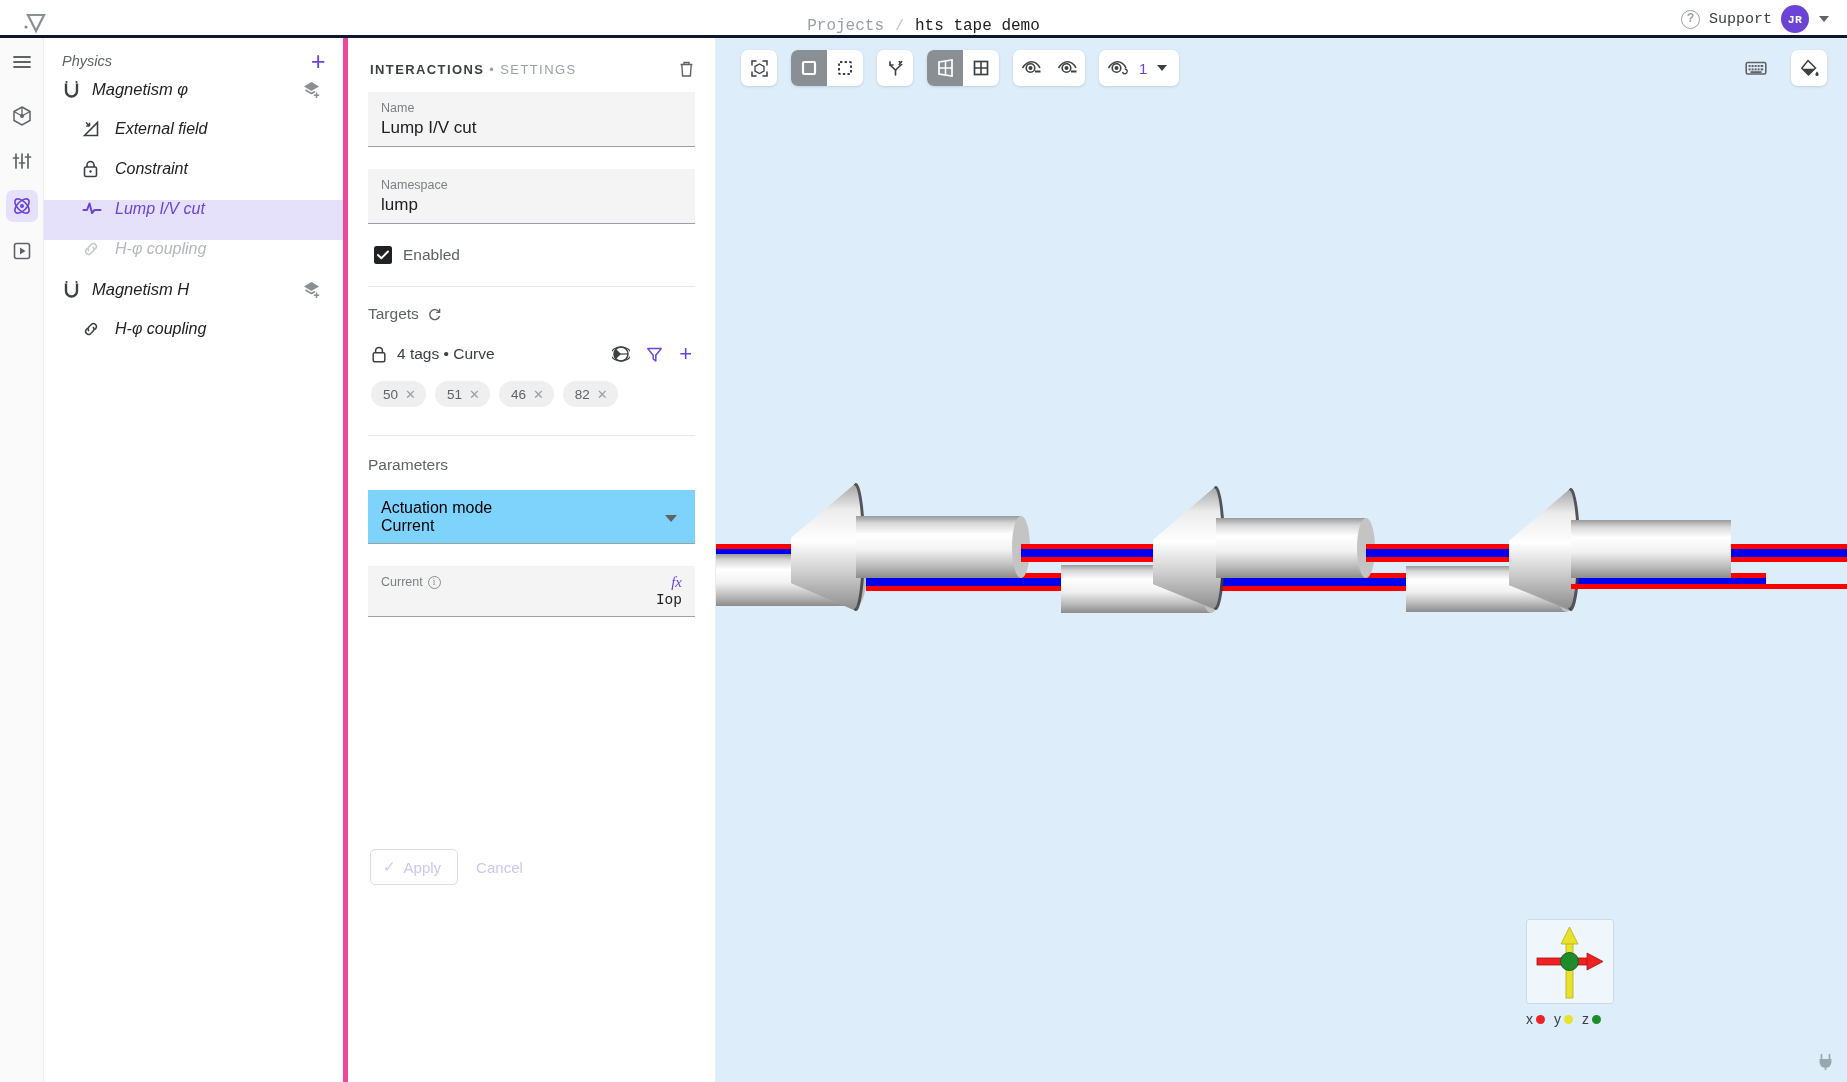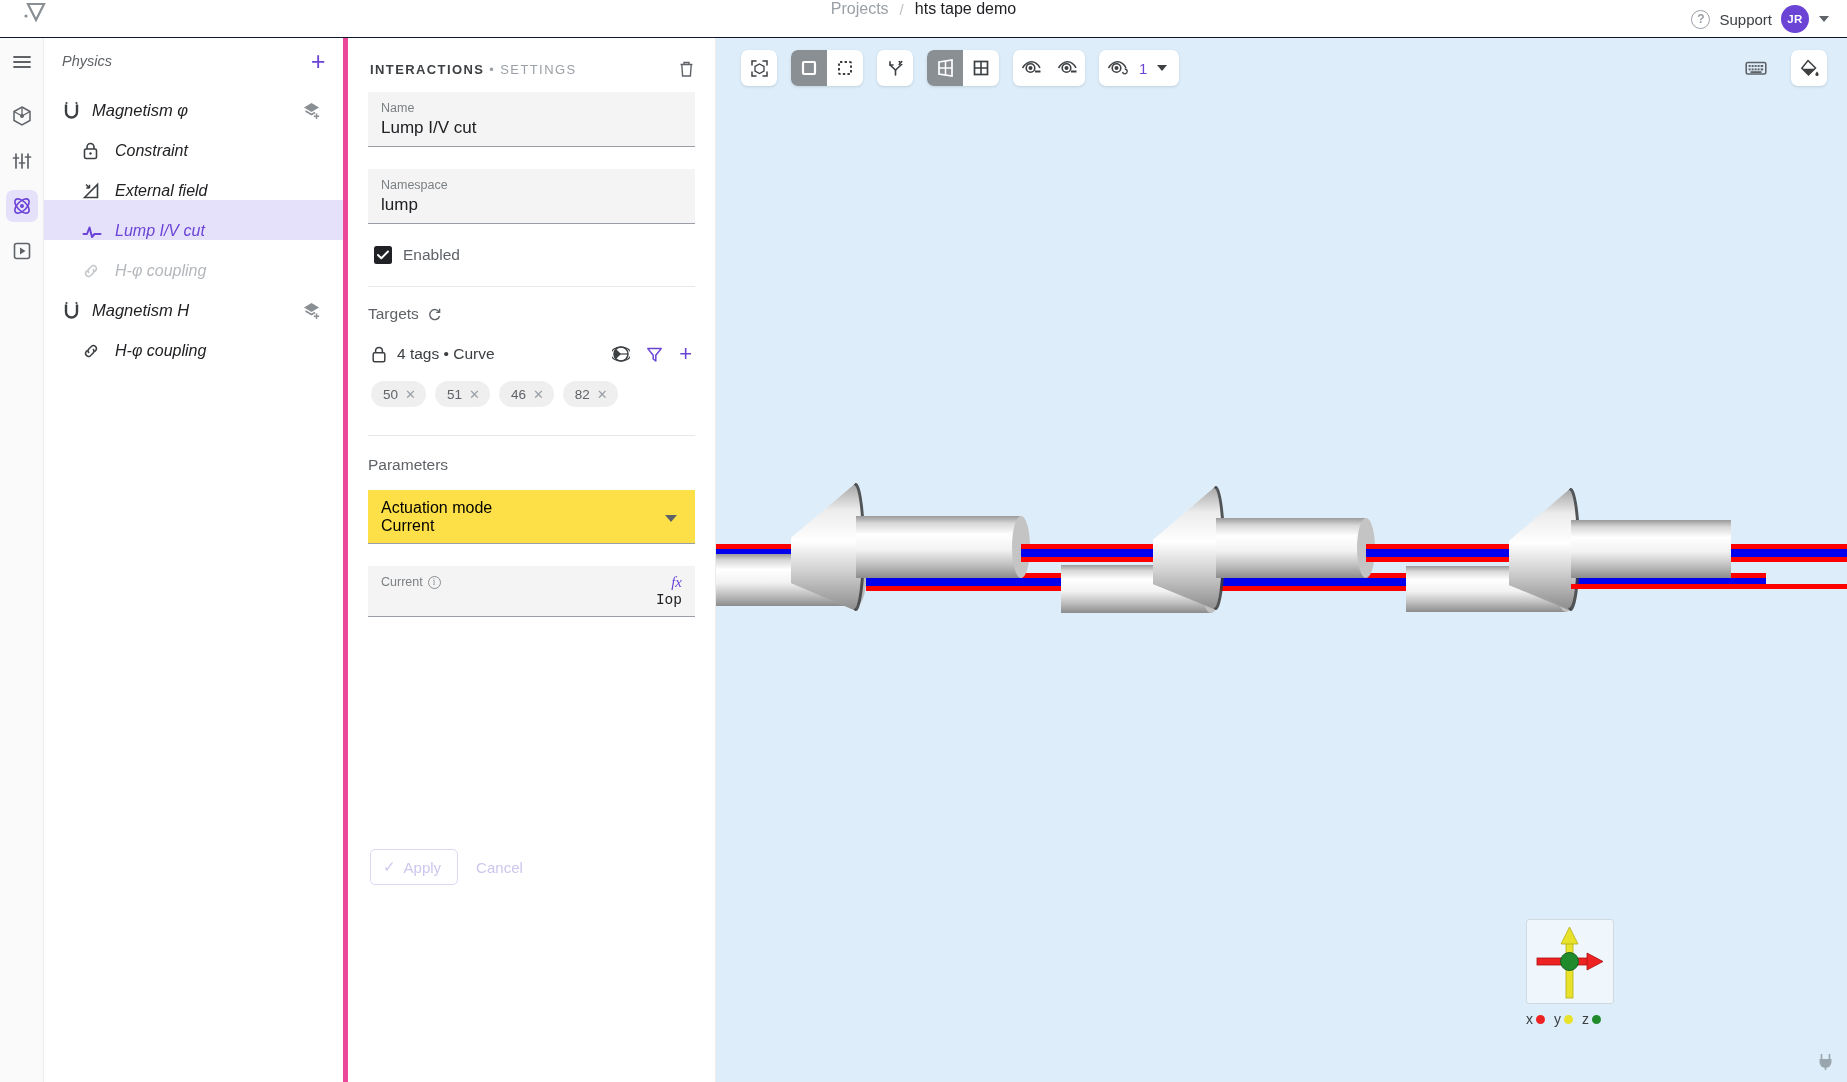--- a/index.html
+++ b/index.html
@@ -8,24 +8,25 @@
     font-family: "Liberation Sans", sans-serif;
     background: #ffffff;
     overflow: hidden;
   }
   .app { width: 1847px; height: 1082px; display: flex; flex-direction: column; }
 
   
   .topbar {
     height: 38px; min-height: 38px;
     background: #ffffff;
-    display: flex; align-items: flex-start;
+    display: flex; align-items: flex-end;
     position: relative;
-    border-bottom: 1px solid #0f172a;
+    border-bottom: 3px solid #0f172a;
     z-index: 20;
+    font-family: Liberation Mono, monospace;
   }
   .brand { width: 72px; display: flex; align-items: center; justify-content: center; }
   .brand svg { display: block; }
   .breadcrumb {
     position: absolute; left: 50%; transform: translateX(-50%);
     display: flex; align-items: center; gap: 11px;
     font-size: 16px;
   }
   .bc-projects { color: #9aa0a6; }
   .bc-sep { color: #bdc1c6; font-size: 15px; }
@@ -72,21 +73,21 @@
     padding-top: 10px;
     font-style: italic;
   }
   .tree-head {
     display: flex; align-items: center; justify-content: space-between;
     padding: 4px 18px 10px 18px;
   }
   .tree-title { font-size: 14.5px; color: #5f6368; }
   .plus-btn { color: #6b44d6; font-size: 25px; line-height: 18px; cursor: pointer; font-weight: 300;}
   .grp-row, .child-row {
-    display: flex; align-items: flex-end; height: 40px;
+    display: flex; align-items: flex-start; height: 40px;
     padding-left: 18px; cursor: pointer; position: relative;
   }
   .grp-row .ico { width: 30px; display:flex; align-items:center; color:#3c4043;}
   .grp-row .label { font-size: 16.5px; color: #202124; }
   .grp-row .layer-add { position: absolute; right: 22px; color:#8a8f94; display:flex;}
   .child-row { padding-left: 38px; }
   .child-row .ico { width: 33px; display:flex; align-items:center; color:#3c4043;}
   .child-row .label { font-size: 16px; color: #202124; }
   .child-row.selected { background: #e6e1fb; }
   .child-row.selected .label { color: #6b44d6; }
@@ -145,21 +146,21 @@
   .tag {
     background: #efeff0; border-radius: 13px; height: 26px;
     display: flex; align-items: center; gap: 7px; padding: 0 10px 0 12px;
     font-size: 13.5px; color: #5f6368;
   }
   .tag .x { color: #9aa0a6; cursor: pointer; font-size: 13px; }
 
   .divider2 { height: 1px; background: #e8e8e8; margin: 6px 0 20px 0; }
 
   .select-field {
-    background: #fde047; border-bottom: 1.5px solid #9aa0a6;
+    background: #7dd3fc; border-bottom: 1.5px solid #9aa0a6;
     padding: 9px 13px 8px 13px; margin-bottom: 22px;
     position: relative; cursor: pointer;
   }
   .select-caret {
     position: absolute; right: 18px; top: 25px;
     width: 0; height: 0; border-left: 6px solid transparent;
     border-right: 6px solid transparent; border-top: 7px solid #5f6368;
   }
   .fx { position: absolute; right: 13px; top: 8px; color: #6b44d6; font-style: italic;
         font-family: "Liberation Serif", serif; font-size: 15px; cursor: pointer;}
@@ -308,37 +309,37 @@
           <svg width="19" height="19" viewBox="0 0 19 19">
             <path d="M9.5 2 L17 6.5 L9.5 11 L2 6.5 Z" fill="currentColor"></path>
             <path d="M3.5 10 L9.5 13.5 L13 11.5" fill="none" stroke="currentColor" stroke-width="1.6"></path>
             <path d="M14.5 12.5 L14.5 18 M11.8 15.2 L17.2 15.2" stroke="currentColor" stroke-width="1.5"></path>
           </svg>
         </span>
       </div>
 
       <div class="child-row">
         <span class="ico">
+          <svg width="18" height="18" viewBox="0 0 18 18">
+            <path d="M2.5 15.5 L15.5 2.5 L15.5 15.5 Z" fill="none" stroke="currentColor" stroke-width="1.6"></path>
+            <path d="M4 2.5 L7.5 6 M7.5 6 L7.5 2.8 M7.5 6 L4.3 6" fill="none" stroke="currentColor" stroke-width="1.5"></path>
+          </svg>
+        </span>
+        <span class="label">External field</span>
+      </div>
+
+      <div class="child-row">
+        <span class="ico">
           <svg width="17" height="18" viewBox="0 0 17 18">
             <rect x="2.5" y="7" width="12" height="9.5" rx="1.6" fill="none" stroke="currentColor" stroke-width="1.6"></rect>
             <path d="M5 7 L5 5 A3.5 3.5 0 0 1 12 5 L12 7" fill="none" stroke="currentColor" stroke-width="1.6"></path>
             <circle cx="8.5" cy="11.5" r="1.2" fill="currentColor"></circle>
           </svg>
         </span>
         <span class="label">Constraint</span>
-      </div>
-
-      <div class="child-row">
-        <span class="ico">
-          <svg width="18" height="18" viewBox="0 0 18 18">
-            <path d="M2.5 15.5 L15.5 2.5 L15.5 15.5 Z" fill="none" stroke="currentColor" stroke-width="1.6"></path>
-            <path d="M4 2.5 L7.5 6 M7.5 6 L7.5 2.8 M7.5 6 L4.3 6" fill="none" stroke="currentColor" stroke-width="1.5"></path>
-          </svg>
-        </span>
-        <span class="label">External field</span>
       </div>
 
       <div class="child-row selected">
         <span class="ico">
           <svg width="20" height="16" viewBox="0 0 20 16">
             <path d="M1.5 10 L5 10 L7.5 3.5 L10 13 L12.5 10 L18.5 10" fill="none" stroke="currentColor" stroke-width="2" stroke-linecap="round" stroke-linejoin="round"></path>
           </svg>
         </span>
         <span class="label">Lump I/V cut</span>
       </div>

